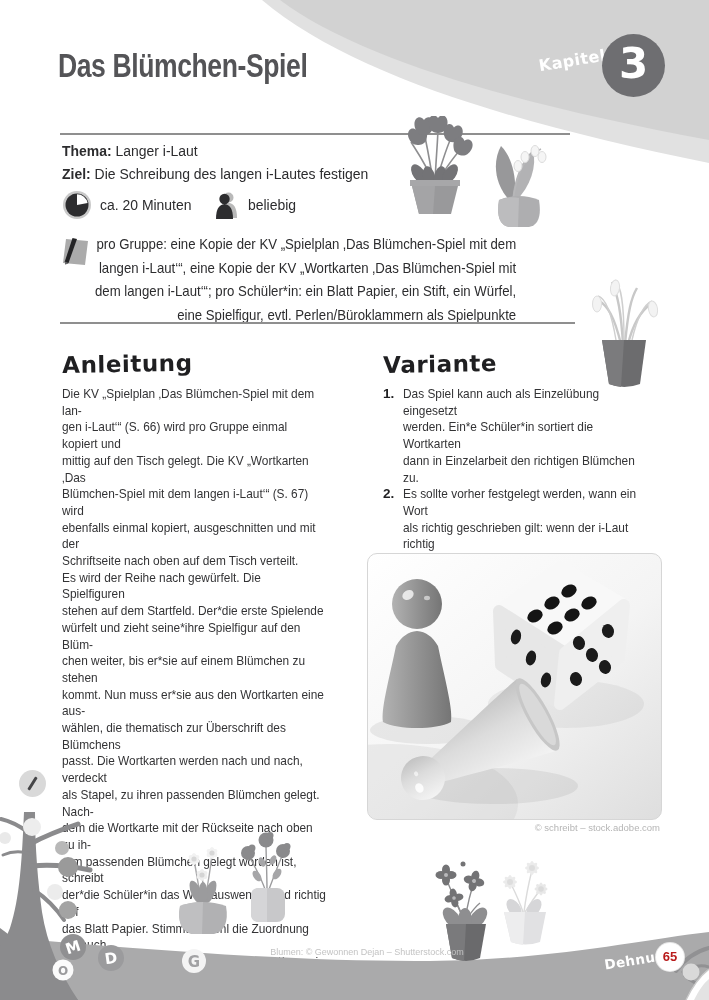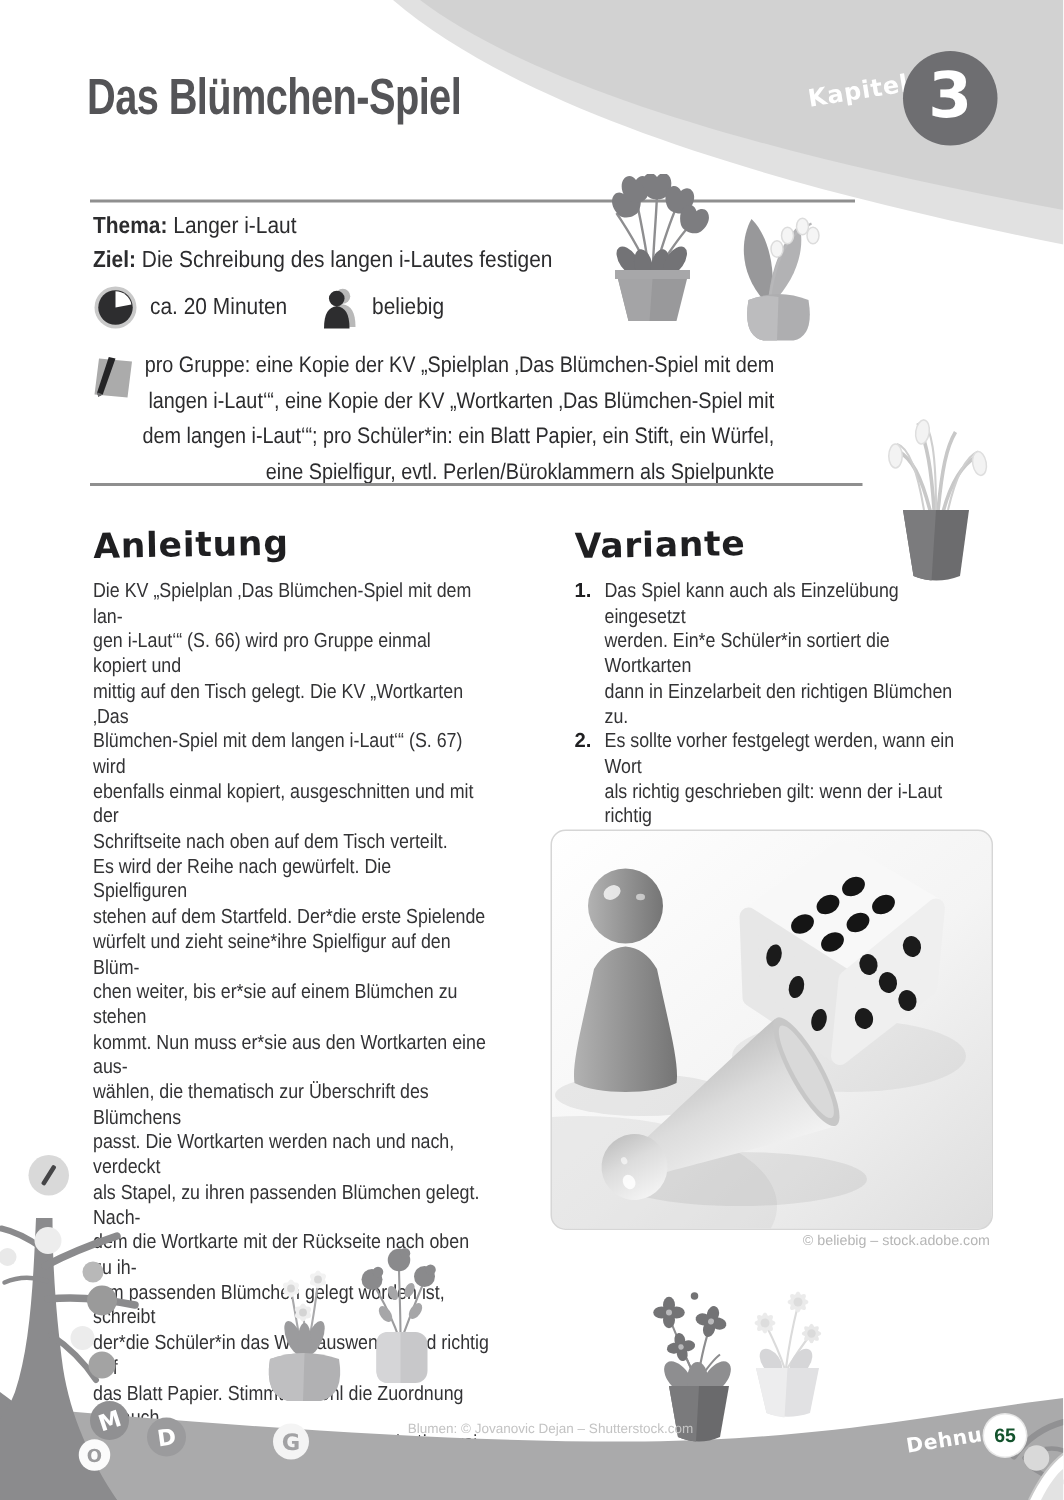--- a/index.html
+++ b/index.html
@@ -26,21 +26,21 @@
   .flower-credit{left:242px;top:947px;width:250px;text-align:center;font-size:9px;color:#c3c3c3;}
   .kapitel-label{left:538px;top:51px;width:68px;text-align:right;color:#ffffff;
                  font-family:"DejaVu Sans",sans-serif;font-size:16px;font-weight:700;
                  transform:rotate(-9deg);letter-spacing:.5px;}
   .kapitel-circle{left:602px;top:34px;width:63px;height:63px;border-radius:50%;background:#6e6e71;
                   color:#ffffff;font-family:"DejaVu Sans",sans-serif;font-size:42px;font-weight:700;
                   text-align:center;line-height:60px;}
   .dehnung{left:604px;top:951px;color:#ffffff;font-family:"DejaVu Sans",sans-serif;
            font-size:13.5px;font-weight:700;transform:rotate(-9deg);letter-spacing:.4px;}
   .pagenum{left:656px;top:943px;width:28px;height:28px;border-radius:50%;background:#ffffff;
-           color:#14532d;font-size:13px;font-weight:700;text-align:center;line-height:28px;
+           color:#b91c1c;font-size:13px;font-weight:700;text-align:center;line-height:28px;
            box-shadow:0 0 0 1px #e6e6e6;}
   .margin-badge{left:19px;top:770px;width:27px;height:27px;border-radius:50%;background:#d9d9d9;}
   .margin-badge .lead{position:absolute;left:12px;top:6px;width:3px;height:15px;background:#454547;
                       transform:rotate(32deg);border-radius:1px;}
 </style>
 </head>
 <body>
 
 <div class="page">
 
@@ -251,21 +251,21 @@
       <g transform="translate(55,224) rotate(-119)">
         <path d="M -13,16 C -20,45 -36,105 -41,130 C -25,139 25,139 41,130 C 36,105 20,45 13,16 C 8,10 -8,10 -13,16 Z" fill="url(#pawnLight)"></path>
         <ellipse cx="0" cy="131" rx="41" ry="11" fill="#c7c7c7"></ellipse>
         <ellipse cx="0" cy="131" rx="35" ry="8" fill="#d9d9d9"></ellipse>
         <circle cx="0" cy="0" r="22" fill="url(#pawnLight)"></circle>
         <ellipse cx="-7" cy="-8" rx="5" ry="4" fill="#ffffff" opacity=".85"></ellipse>
         <ellipse cx="7" cy="-4" rx="2.5" ry="2" fill="#ffffff" opacity=".6"></ellipse>
       </g>
     </svg>
   </div>
-  <div class="abs photo-credit">© beliebig – stock.adobe.com</div>
+  <div class="abs photo-credit">© schreibt – stock.adobe.com</div>
 
   <div class="abs margin-badge">
       <span class="lead"></span>
     </div>
 
   <svg class="abs" style="left:0;top:810px;" width="709" height="190" viewBox="0 0 709 190">
 
     <path d="M 0,127 C 150,140 300,152 430,151 C 550,150 640,130 709,122 L 709,190 L 0,190 Z" fill="#aaaaab"></path>
 
     <g>
@@ -458,17 +458,17 @@
     </g>
     <circle cx="691" cy="162" r="8.5" fill="#d9d9d9"></circle>
 
     <g>
       <path d="M 686,190 C 693,175 700,166 709,159 L 709,190 Z" fill="#ffffff"></path>
       <path d="M 694,190 C 699,180 704,173 709,169 L 709,190 Z" fill="#e3e3e3"></path>
       <path d="M 686,190 C 693,175 700,166 709,159" stroke="#c9c9c9" stroke-width="1.4" fill="none"></path>
     </g>
   </svg>
 
-  <div class="abs flower-credit">Blumen: © Jovanovic Dejan – Shutterstock.com</div>
+  <div class="abs flower-credit">Blumen: © Gewonnen Dejan – Shutterstock.com</div>
   <div class="abs dehnung">Dehnung</div>
   <div class="abs pagenum">65</div>
 
 </div>
 
 </body></html>

